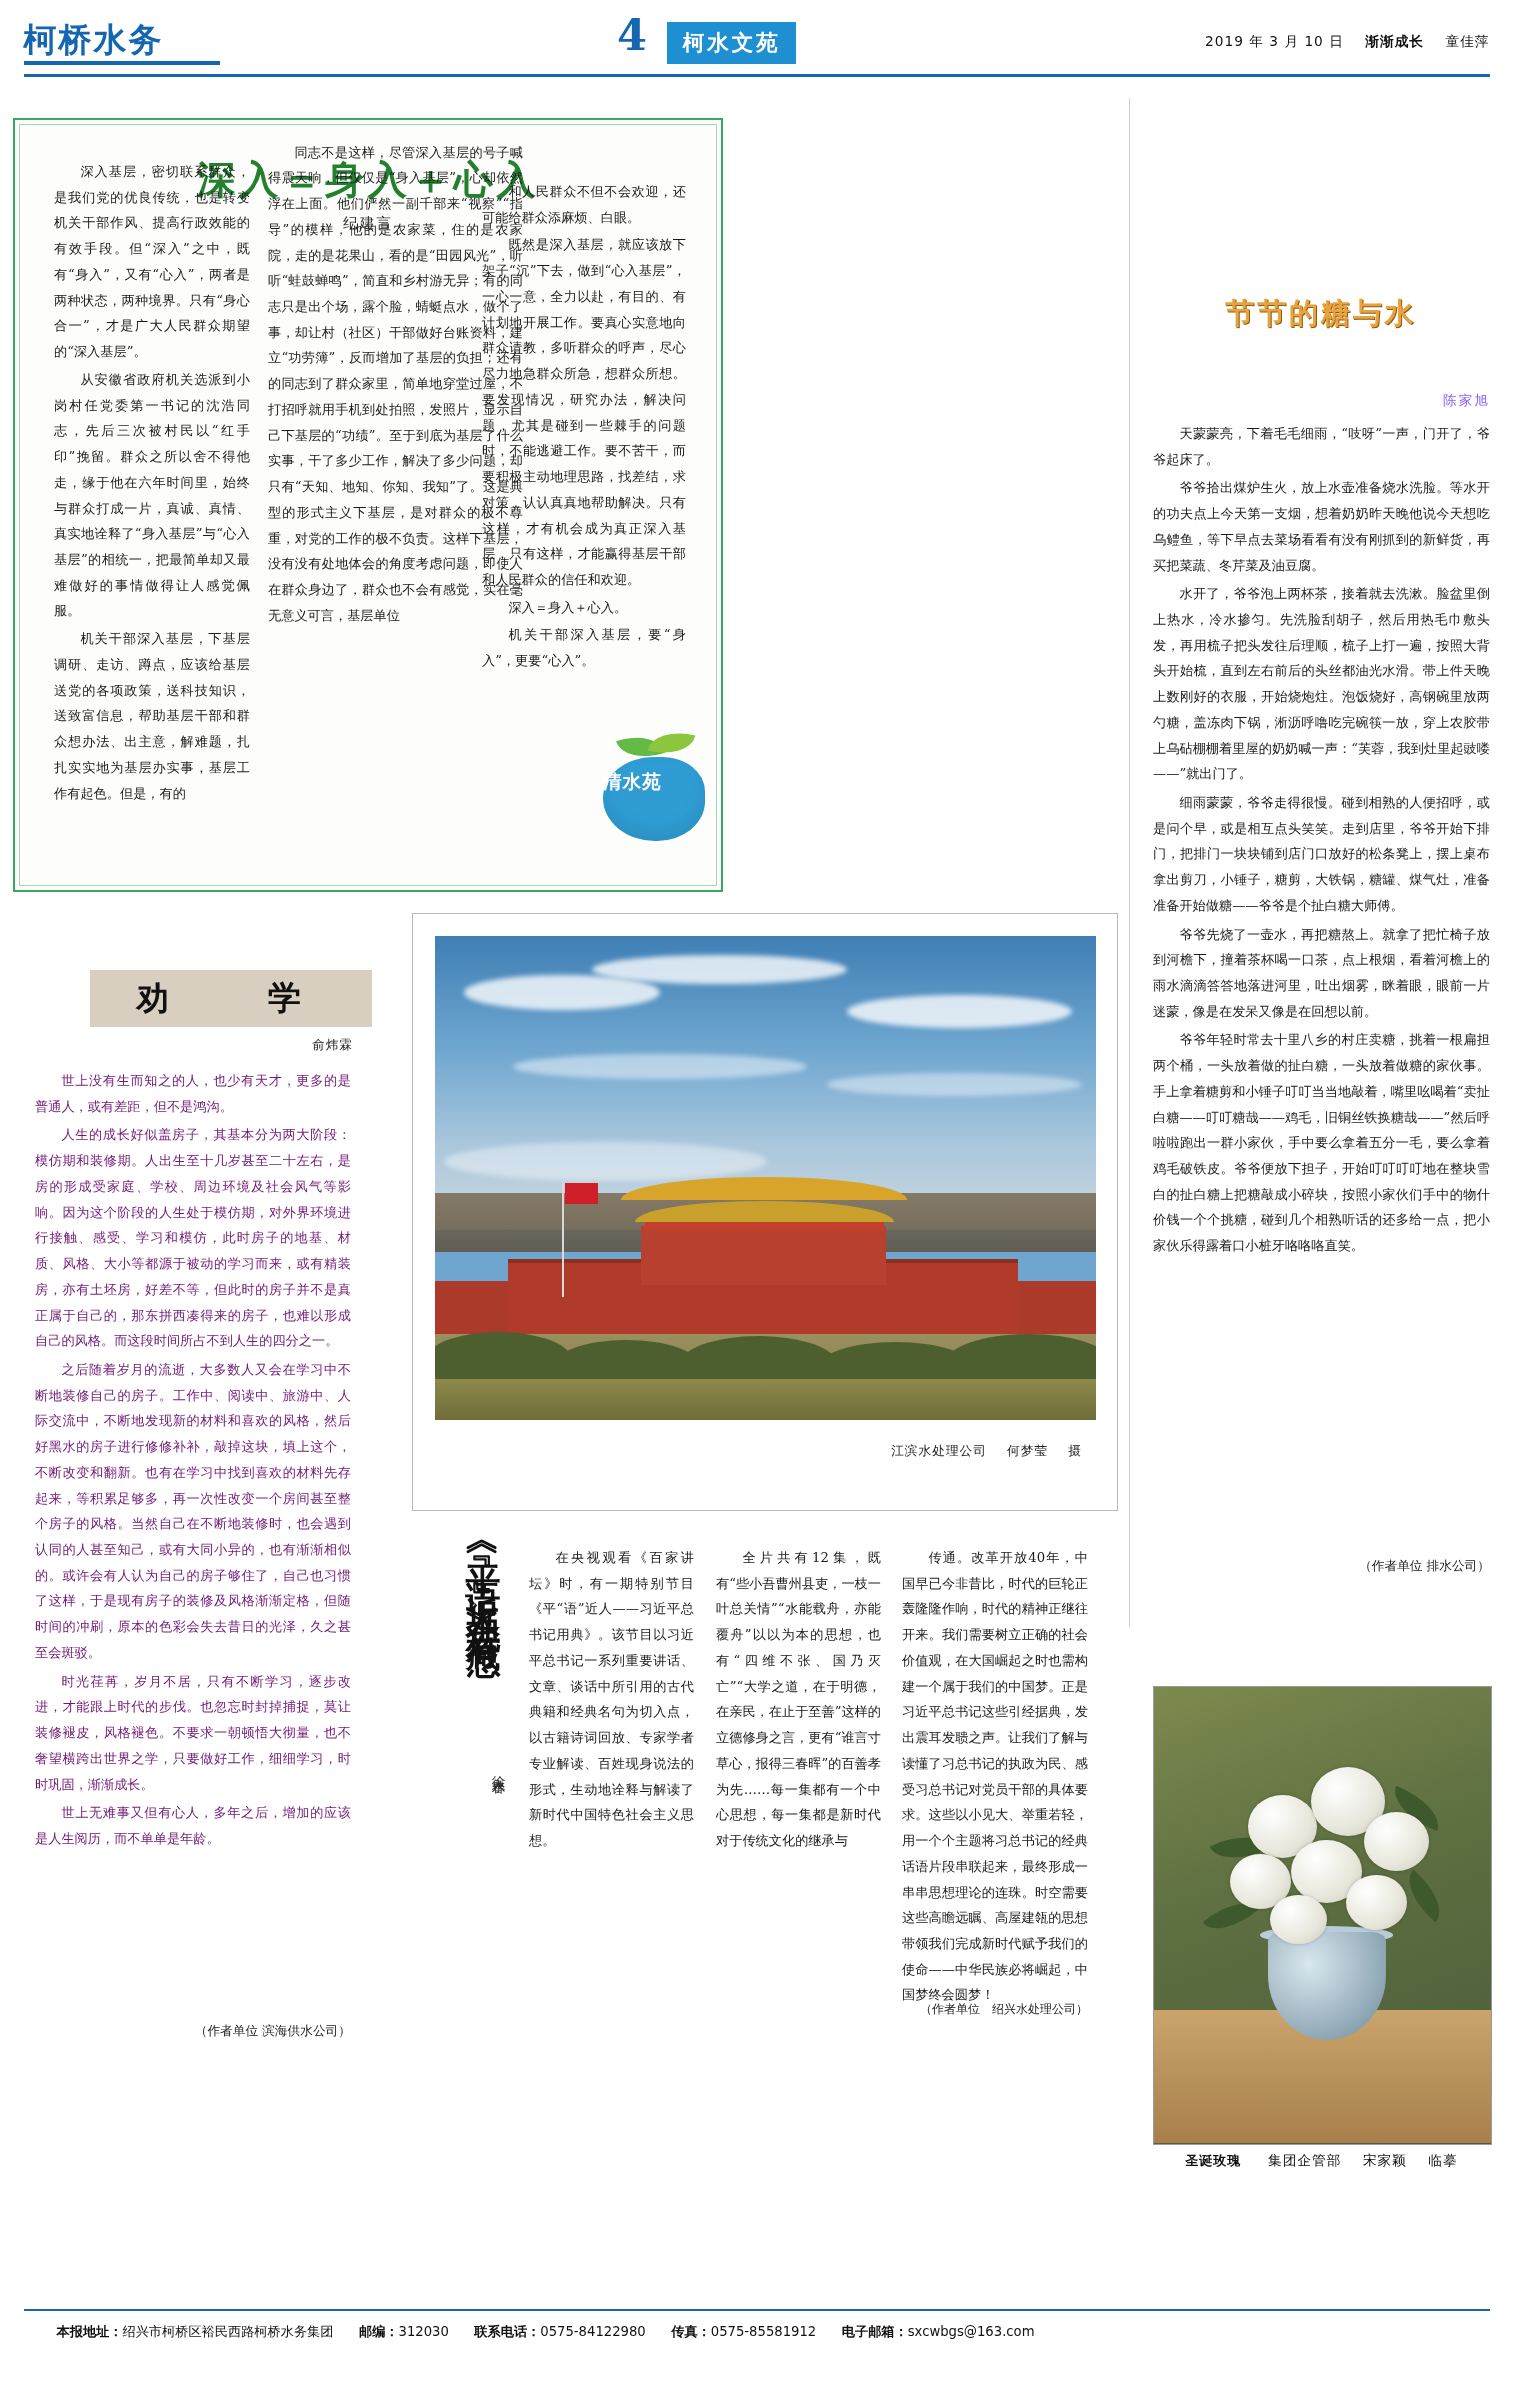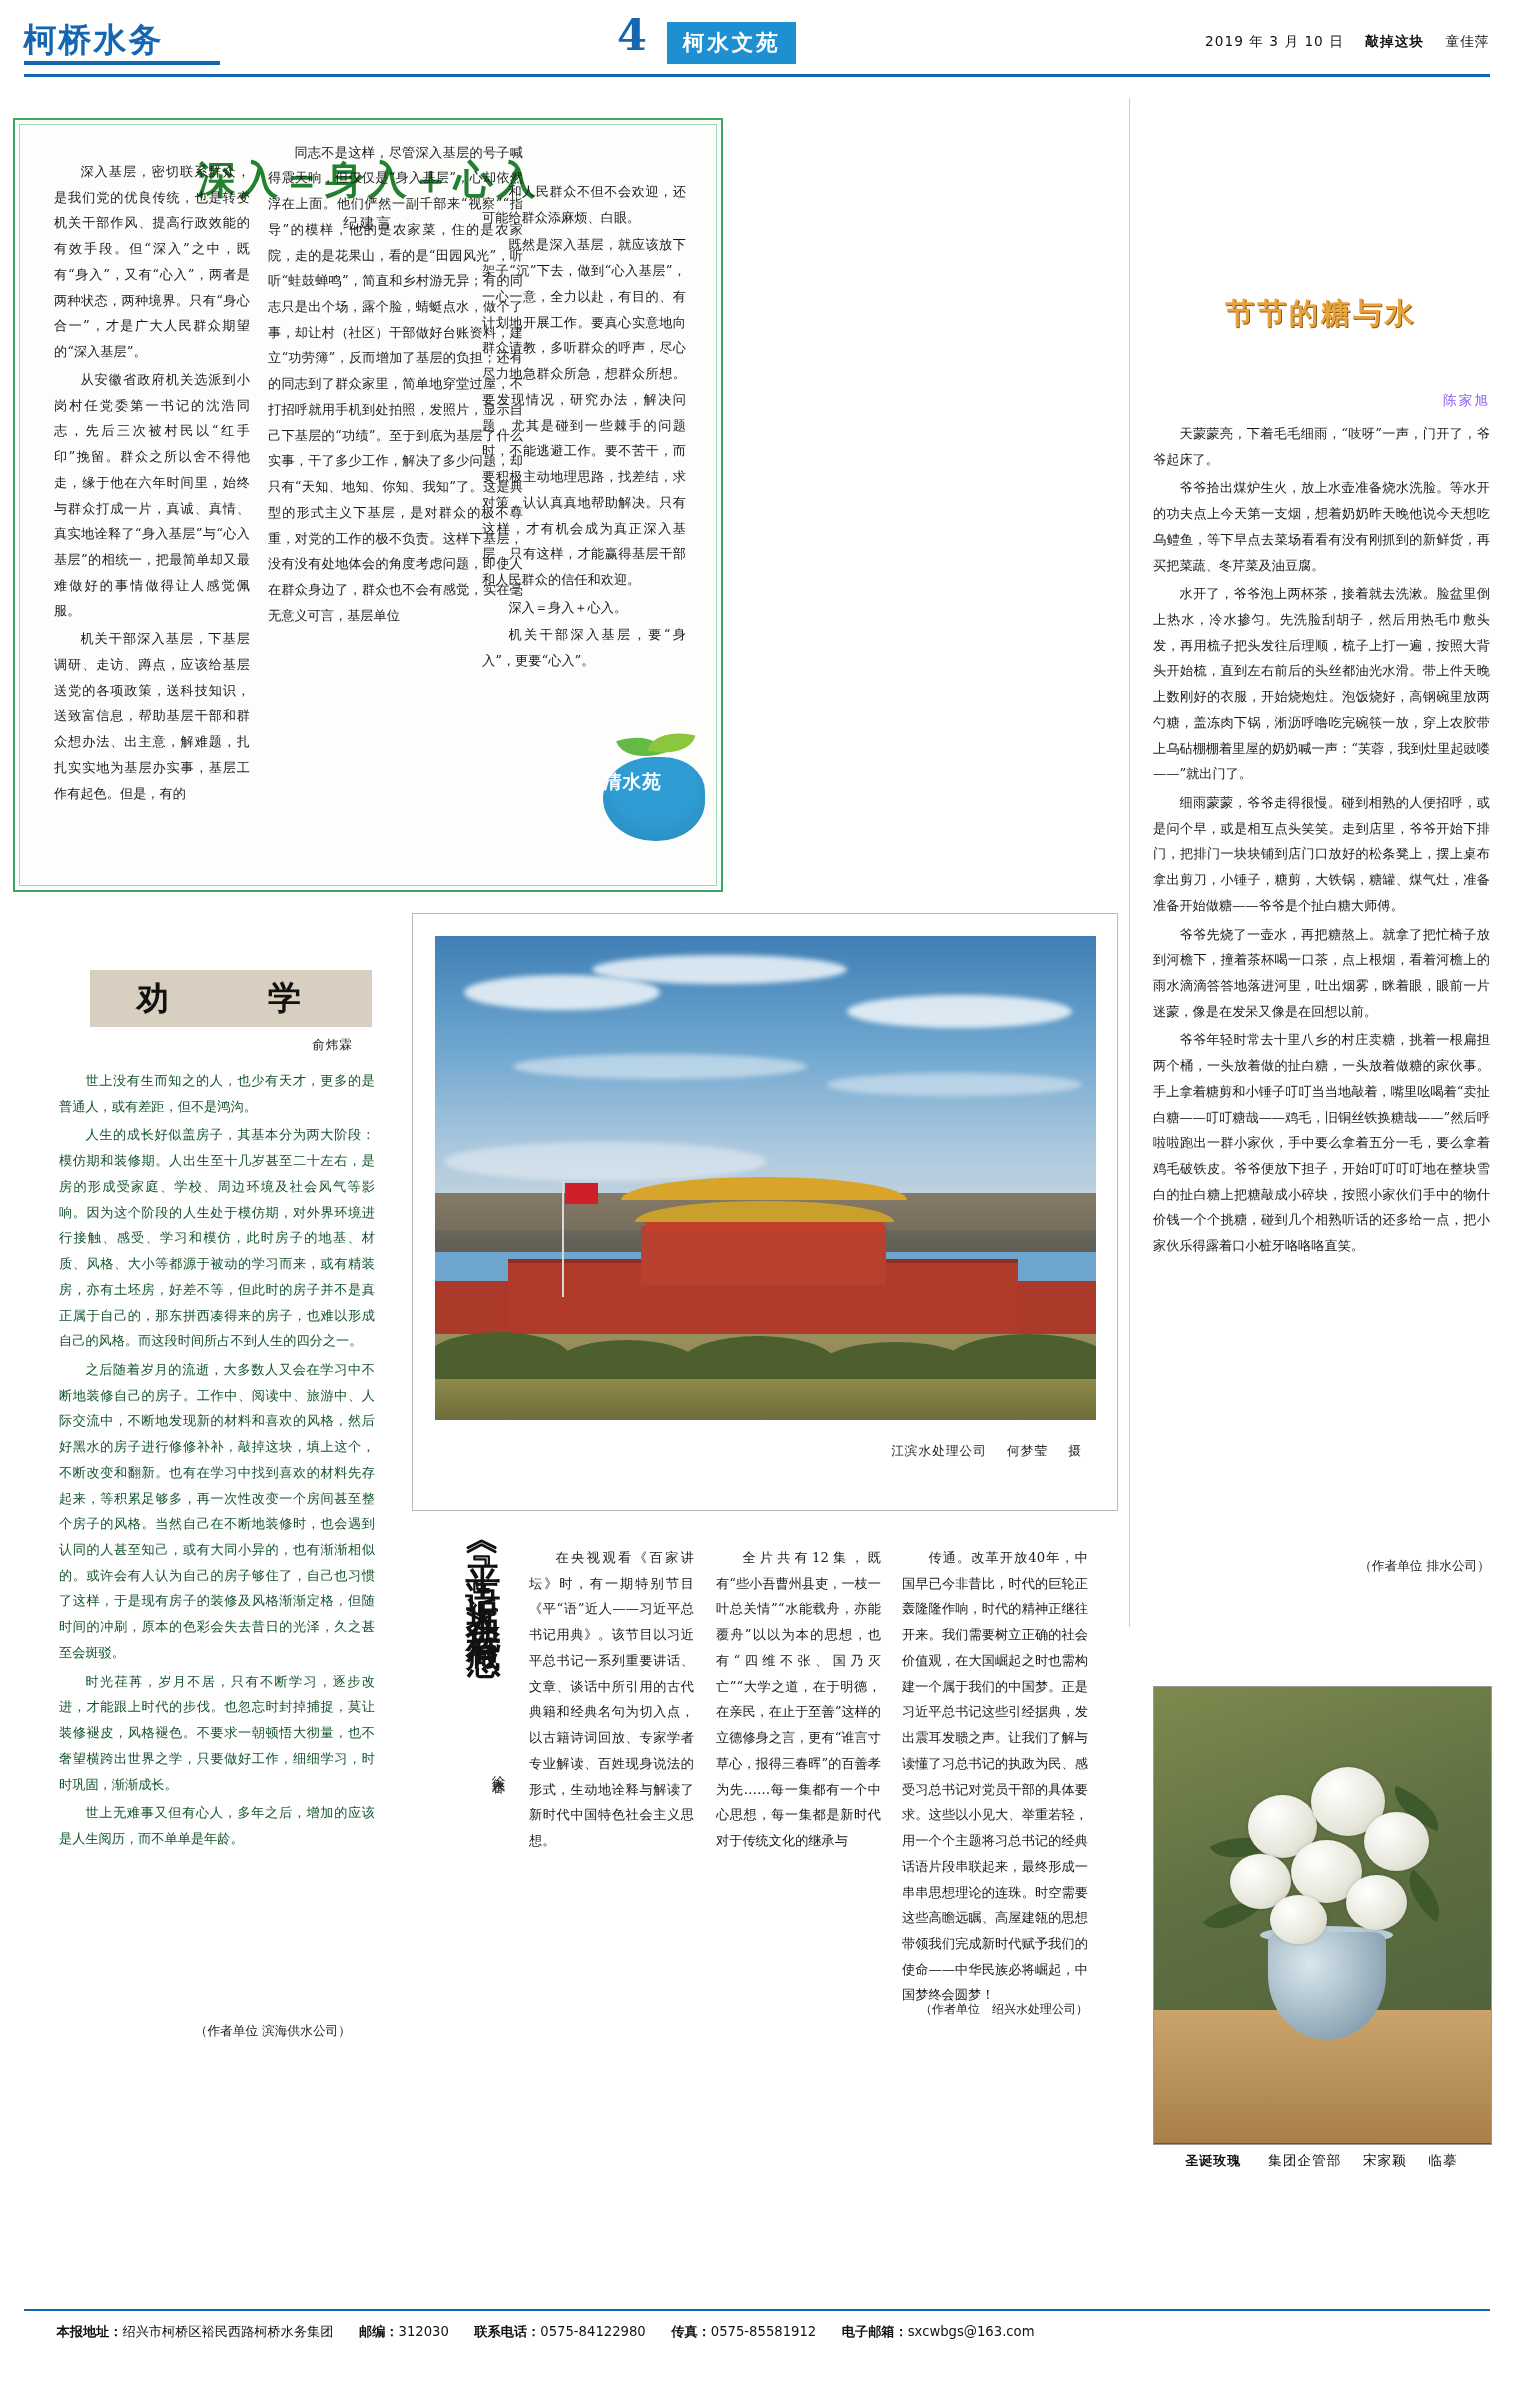--- a/index.html
+++ b/index.html
@@ -136,21 +136,21 @@
     background:#d8cfc0;padding:5.9px 9.8px 5.9px 17.6px;
     text-align:center;
   }
   .art3-author{
     position:absolute;left:90px;top:1037px;width:263px;text-align:right;
     font-size:12.7px;color:#222;letter-spacing:1px;
   }
   .art3-body{
     position:absolute;left:35px;top:1068px;width:316px;
     font-family:"DejaVu Serif","Liberation Serif",serif;
-    font-size:13.2px;line-height:1.95;text-align:justify;color:#14532d;margin-left:24px;
+    font-size:13.2px;line-height:1.95;text-align:justify;color:#701a75;
   }
   .art3-body p{margin:0 0 2.9px 0;text-indent:2em;}
   .art3-sign{
     position:absolute;left:35px;top:2023px;width:316px;text-align:right;
     font-size:12.7px;color:#222;
   }
 
   
   .photo-box{
     position:absolute;left:412px;top:913px;width:704px;height:596px;
@@ -325,21 +325,21 @@
 <div class="page">
 
   <div class="masthead">
     <div class="logo">柯桥水务</div>
     <div class="logo-underline"></div>
     <div class="page-num">4</div>
     <div class="section-tag">柯水文苑</div>
     <div class="mast-right">
       <span>2019 年 3 月 10 日</span>
       &nbsp;&nbsp;
-      <span class="bold">敲掉这块</span>
+      <span class="bold">渐渐成长</span>
       &nbsp;&nbsp;
       <span>童佳萍</span>
     </div>
     <div class="mast-rule"></div>
   </div>
 
   <div class="feature-box">
     <div class="feature-title">深入＝身入＋心入</div>
     <div class="feature-author">纪建言</div>
 

